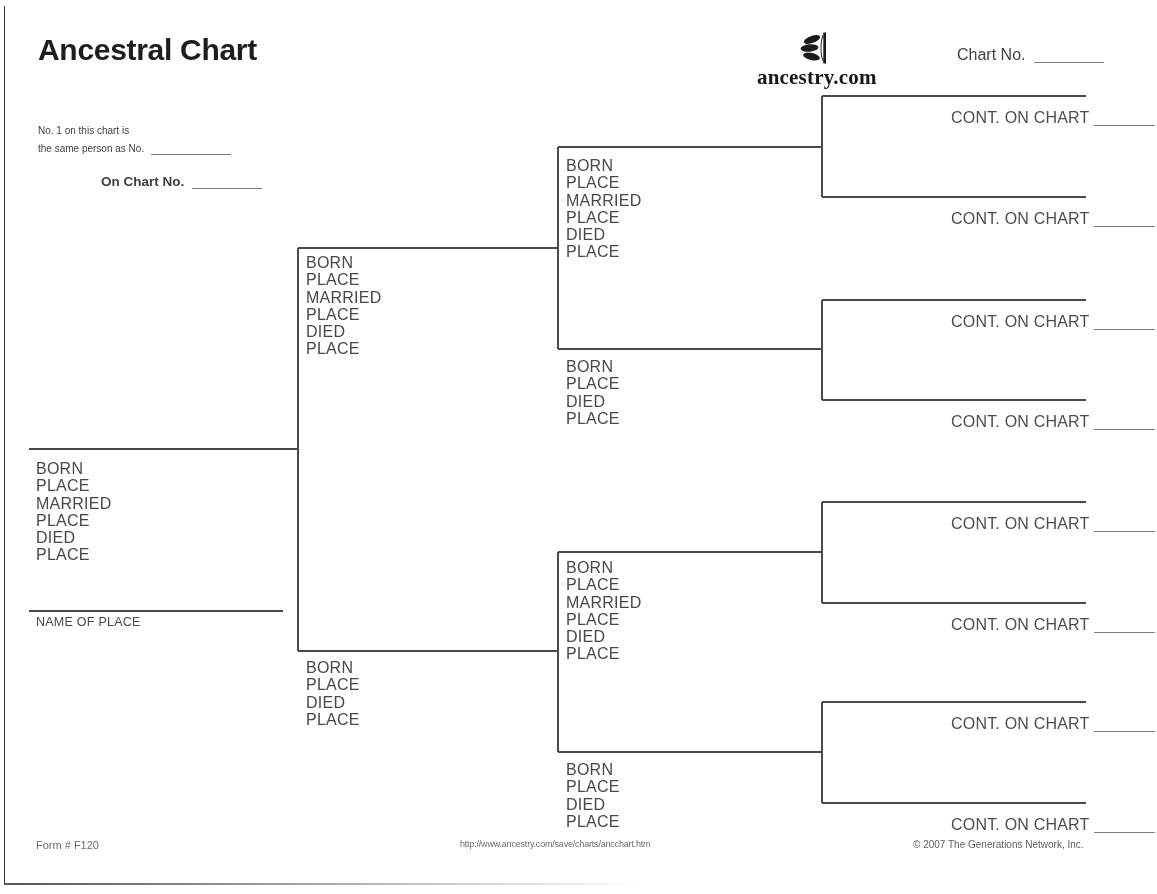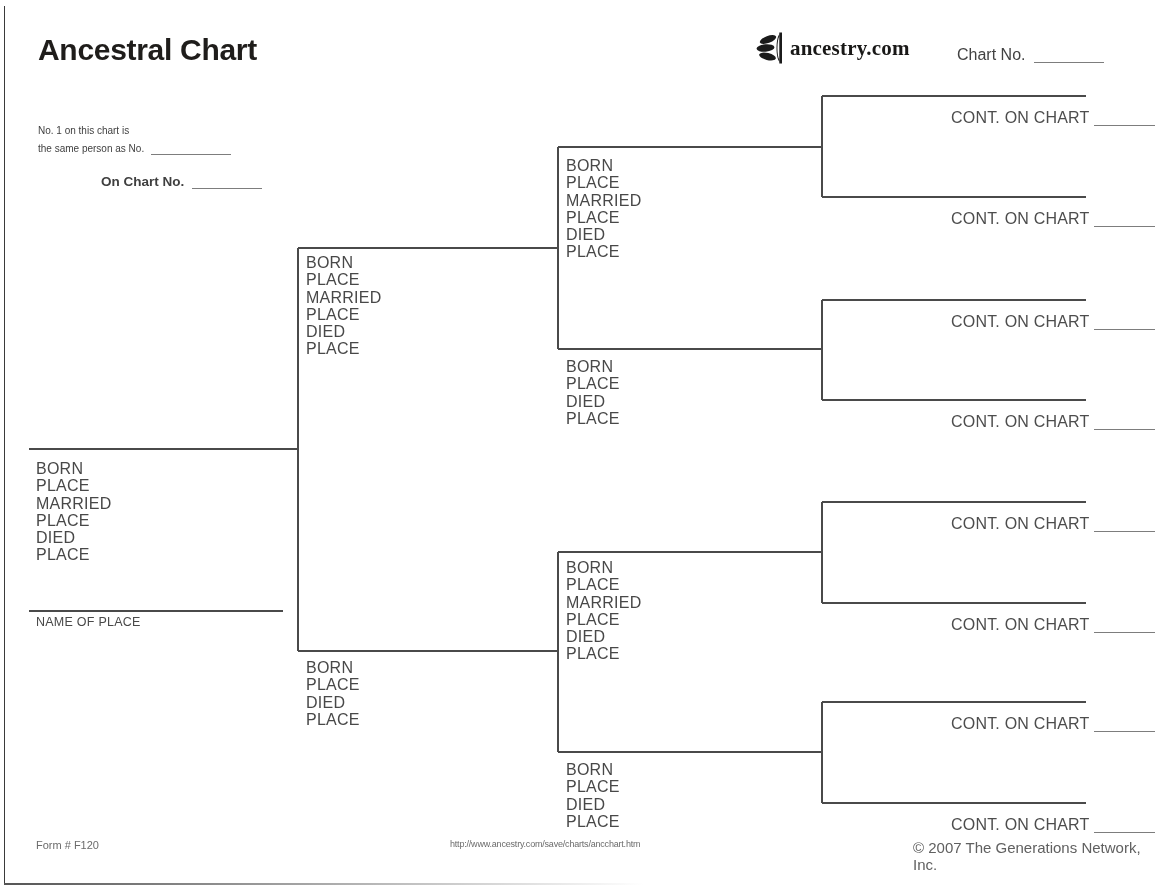--- a/index.html
+++ b/index.html
@@ -14,21 +14,21 @@
   }
   .page-edge-bottom{
     position:absolute;left:4px;top:883px;width:640px;height:1.5px;
     background:linear-gradient(to right,#555 0%,#999 40%,rgba(255,255,255,0) 100%);
     pointer-events:none;
   }
   .title{
     position:absolute;left:38px;top:33px;font-size:30px;font-weight:700;
     letter-spacing:-0.3px;color:#1f1d1b;
   }
-  .logo{position:absolute;left:755px;top:31px;display:flex;align-items:center;}
+  .logo{position:absolute;left:755px;top:31px;display:flex;align-items:center;flex-direction:column;}
   .logo svg{display:block;}
   .brand{
     font-family:"Liberation Serif","DejaVu Serif",serif;font-weight:700;
     font-size:21px;color:#191817;margin-left:2px;letter-spacing:0.2px;
   }
   .chart-no{position:absolute;left:957px;top:46px;font-size:16px;color:#424242;white-space:nowrap;}
   .intro{position:absolute;left:38px;top:122px;font-size:10px;line-height:17.5px;color:#3f3f3f;white-space:nowrap;}
   .intro-onchart{position:absolute;left:101px;top:174px;font-size:13.5px;color:#3f3f3f;white-space:nowrap;font-weight:bold;}
   .blank{display:inline-block;border-bottom:1.4px solid #7d7d7d;height:2px;transform:translateY(3px);margin-left:4px;}
   .w70{width:70px;} .w80{width:80px;} .w71{width:71px;}
@@ -38,22 +38,22 @@
   }
   .spouse{
     position:absolute;left:36px;top:615px;font-size:12.5px;letter-spacing:0.25px;color:#484848;
   }
   .cont{
     position:absolute;left:951px;font-size:16px;letter-spacing:0.2px;color:#4d4d4d;white-space:nowrap;
   }
   .pedigree{position:absolute;left:0;top:0;}
   .pedigree line{stroke:#4a4a4a;stroke-width:1.5;}
   .footer-form{position:absolute;left:36px;top:839px;font-size:11px;color:#6b6b6b;}
-  .footer-url{position:absolute;left:450px;top:839px;font-size:9px;letter-spacing:-0.2px;color:#6b6b6b;}
-  .footer-copy{position:absolute;left:913px;top:839px;font-size:15px;color:#606060;}
+  .footer-url{position:absolute;left:460px;top:839px;font-size:9px;letter-spacing:-0.2px;color:#6b6b6b;}
+  .footer-copy{position:absolute;left:913px;top:839px;font-size:10px;color:#606060;}
 </style>
 </head>
 <body>
 
 <div class="page">
 
   <div class="page-edge"></div>
   <div class="page-edge-bottom"></div>
 
   <div class="title">Ancestral Chart</div>

